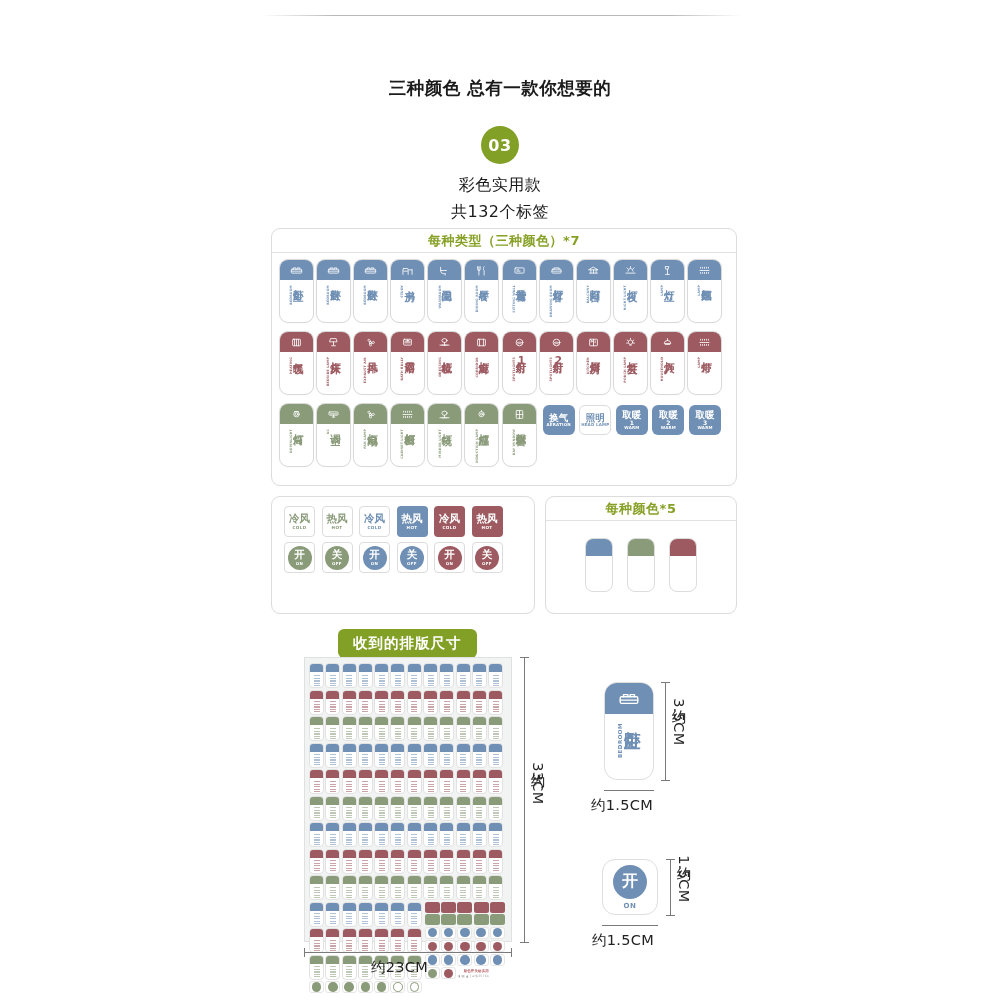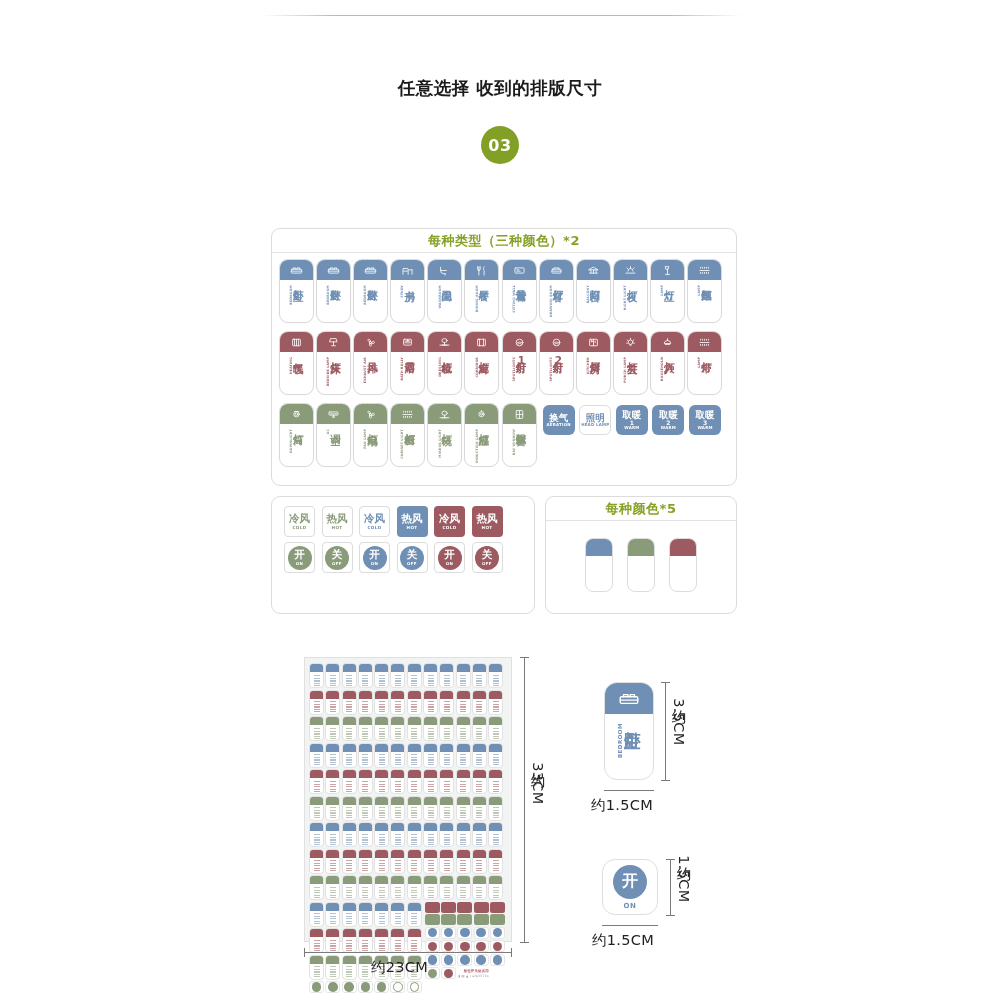--- a/index.html
+++ b/index.html
@@ -141,27 +141,29 @@
                      font-size:16px; font-weight:bold; }
   .big-chip .bon { font-size:7px; font-weight:bold; margin-top:3px; letter-spacing:.5px; }
 </style>
 </head>
 <body>
 
 <div class="page">
 
   <div class="top-rule"></div>
 
-  <div class="subtitle">任意选择 收到的排版尺寸</div>
+  <div class="subtitle">三种颜色 总有一款你想要的</div>
 
   <div class="badge">03</div>
+  <div class="style-name">彩色实用款</div>
+  <div class="style-count">共132个标签</div>
 
   <div class="panel" id="panel-main">
     <div class="panel-head">
-      <span>每种类型（三种颜色）*2</span>
+      <span>每种类型（三种颜色）*7</span>
     </div>
     <div class="rows">
       <div class="lrow" id="row1">
           <div class="lbl">
             <div class="cap" style="background: rgb(111, 143, 180);">
               <svg width="13" height="13" viewBox="0 0 20 20" fill="none" stroke="#fff" stroke-width="1.25" stroke-linecap="round" stroke-linejoin="round">
                 <rect x="2" y="8" width="16" height="6" rx="1.2"></rect>
                 <path d="M2 11h16M5 8V6h4v2M11 8V6h4v2"></path>
               </svg>
             </div>
@@ -659,20 +661,21 @@
         </div>
         <div class="blank">
           <div class="top" style="background: rgb(138, 155, 122);"></div>
         </div>
         <div class="blank">
           <div class="top" style="background: rgb(157, 90, 97);"></div>
         </div>
       </div>
   </div>
 
+  <div class="banner">收到的排版尺寸</div>
 
   <div class="sheet">
     <div class="sheet-grid" id="sheet-grid">
         <div class="srow">
           <div class="spill">
             <div class="scap" style="background: rgb(111, 143, 180);"></div>
             <div class="sbody" style="color: rgb(111, 143, 180);">
               <i></i>
             </div>
           </div>

